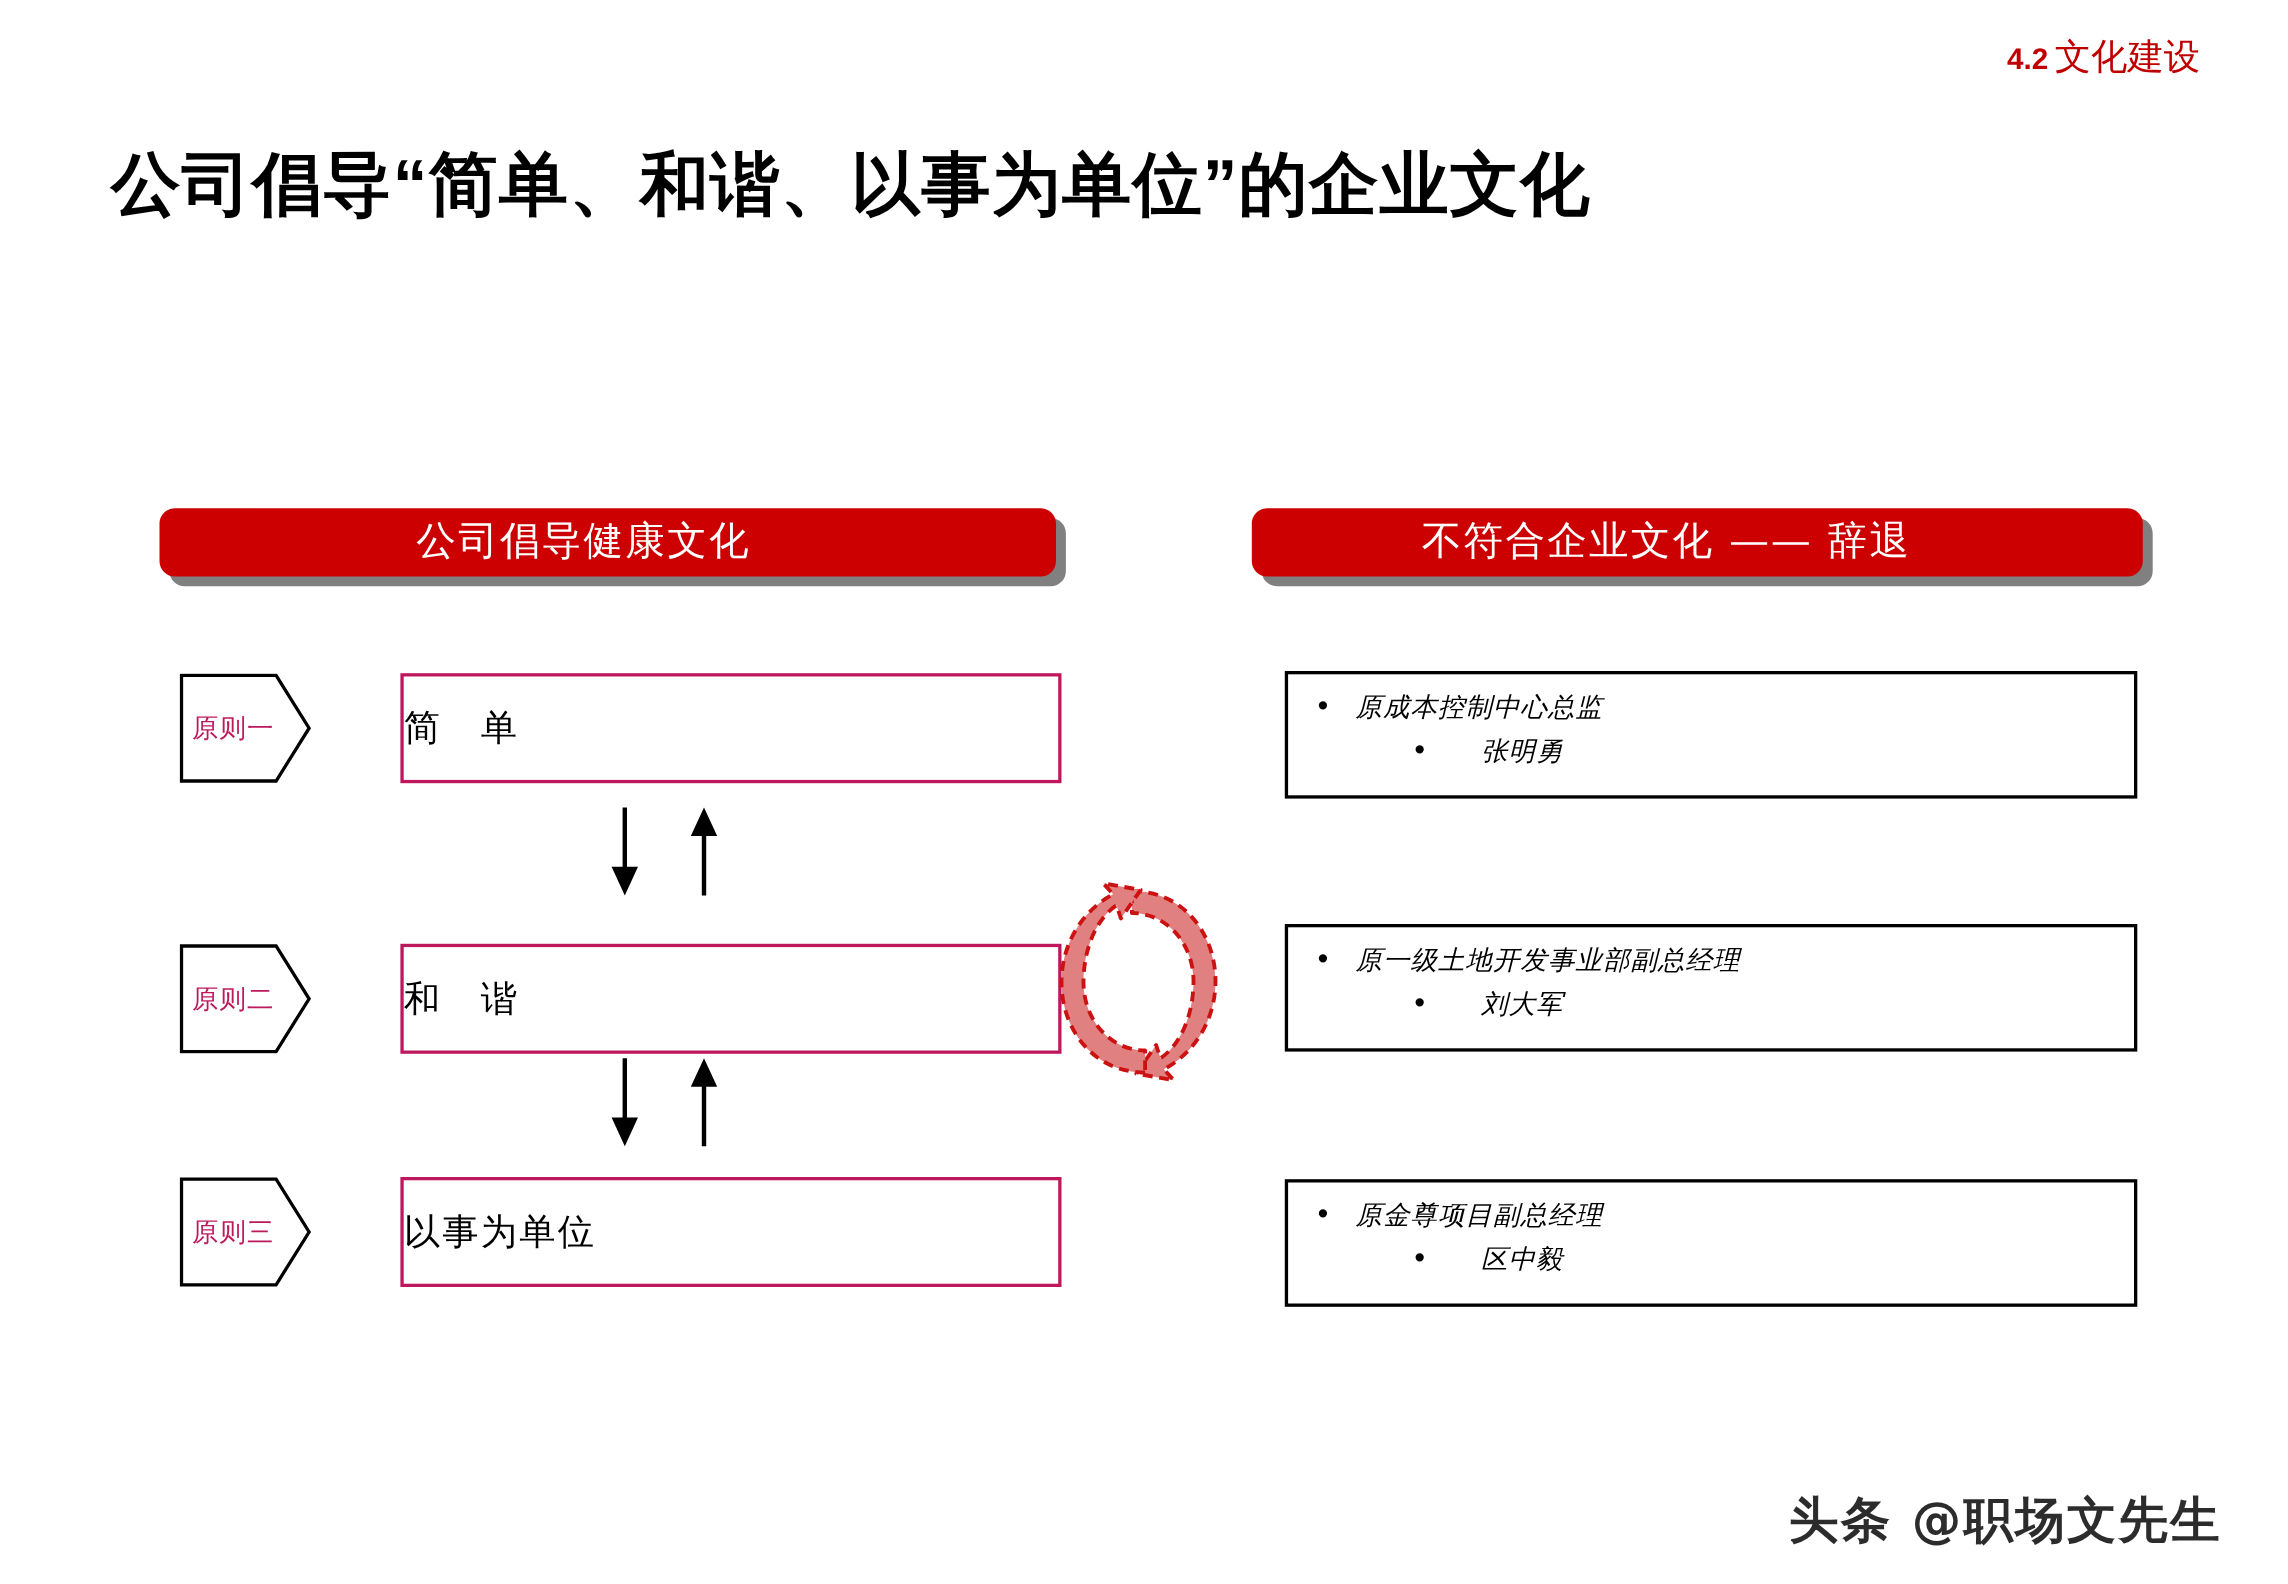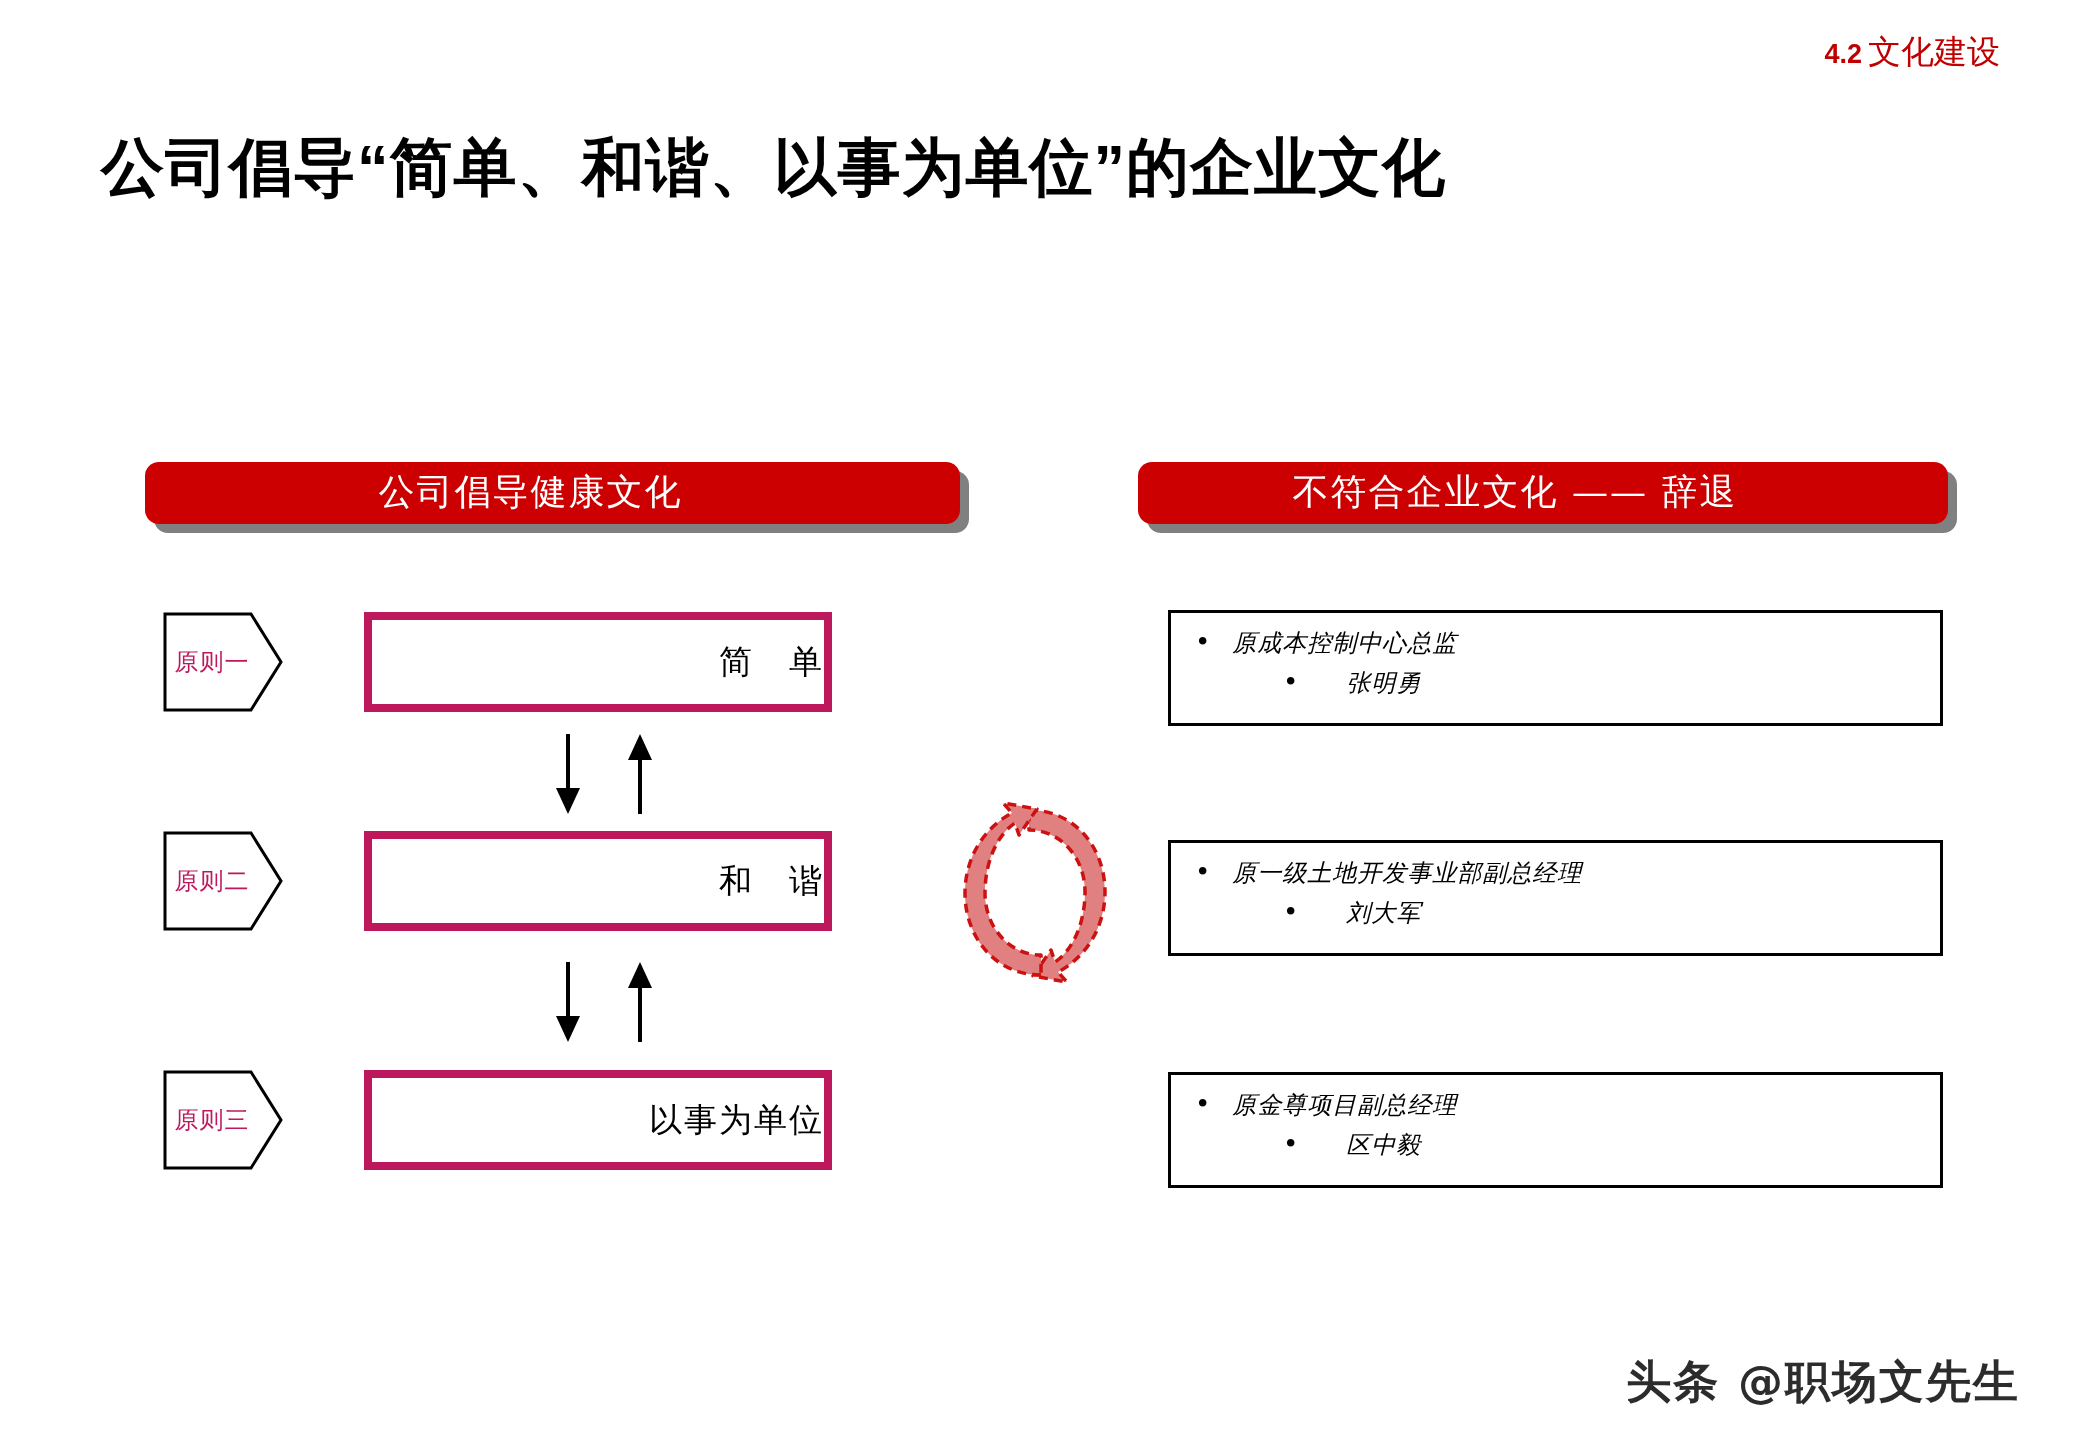--- a/index.html
+++ b/index.html
@@ -78,21 +78,21 @@
   #banner-right .banner-text { transform: translate(-28px, -1px); }
 
   
   .principle-row {
     position: absolute;
     left: 163px;
     width: 745px;
     height: 100px;
   }
   #row-1 { top: 612px; }
-  #row-2 { top: 831px; }
+  #row-2 { top: 858px; }
   #row-3 { top: 1070px; }
 
   .chevron {
     position: absolute;
     left: 0;
     top: 0;
     width: 120px;
     height: 100px;
   }
   .chevron svg { display: block; }
@@ -108,27 +108,27 @@
     font-size: 24px;
     letter-spacing: 1px;
     font-family: Liberation Mono, monospace;
     color: #be185d;
   }
 
   .principle-box {
     position: absolute;
     left: 201px;
     top: 0;
-    width: 468px;
+    width: 601px;
     height: 100px;
-    border: 8px solid #be185d;
+    border: 3px solid #be185d;
     box-sizing: border-box;
     display: flex;
     align-items: center;
-    justify-content: flex-end;
+    justify-content: flex-start;
     background: #ffffff;
   }
   .principle-text {
     font-size: 33px;
     letter-spacing: 2px;
     white-space: pre;
     font-family: "DejaVu Serif", "Liberation Serif", serif;
   }
 
   

